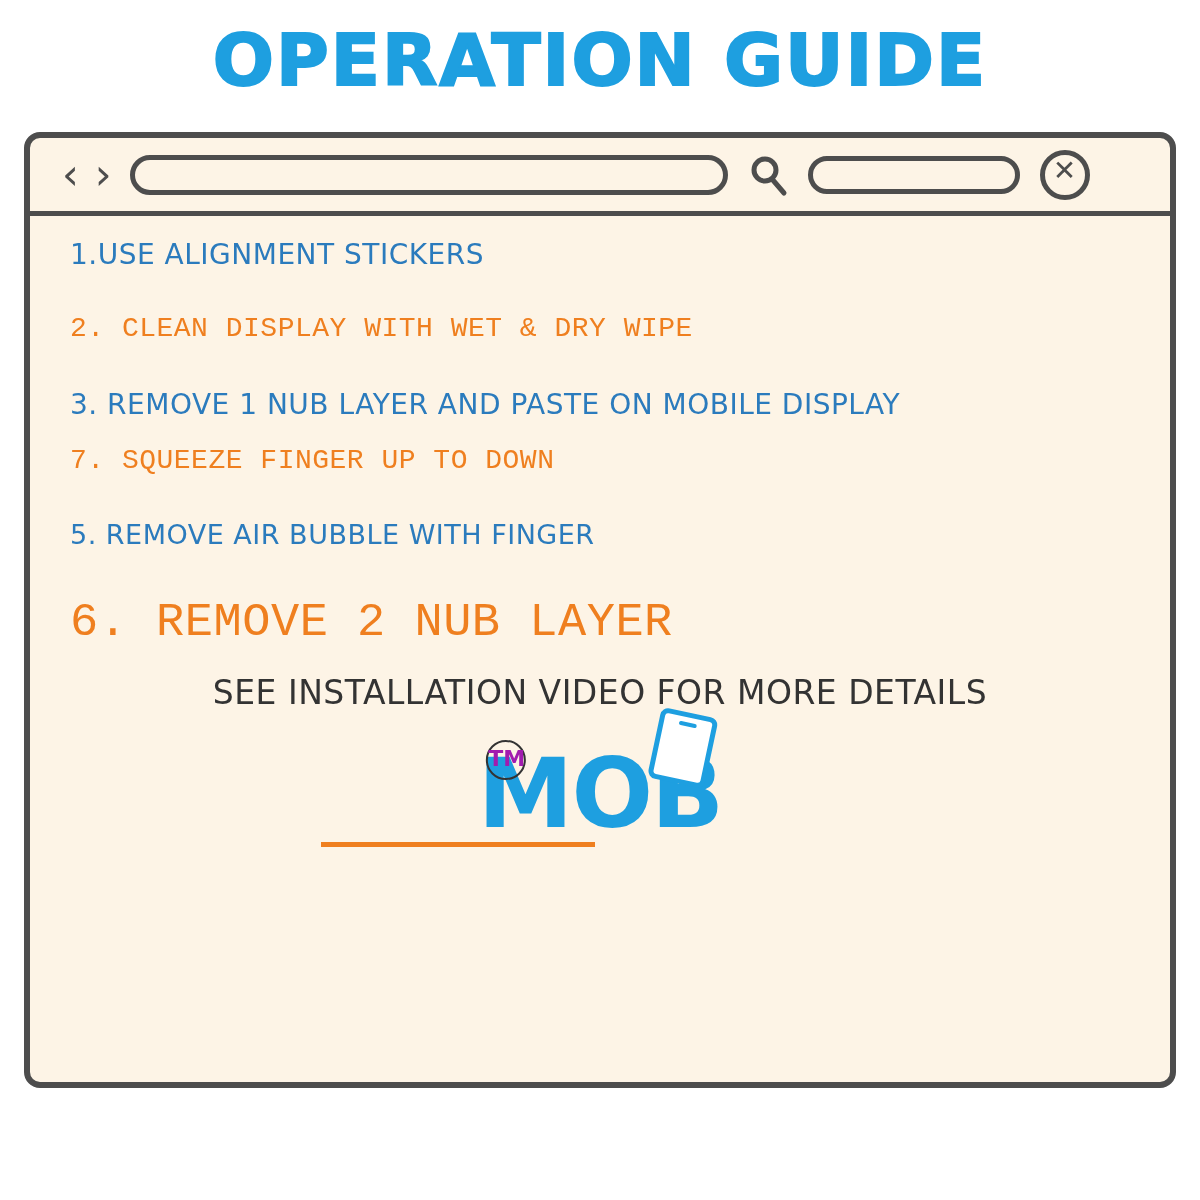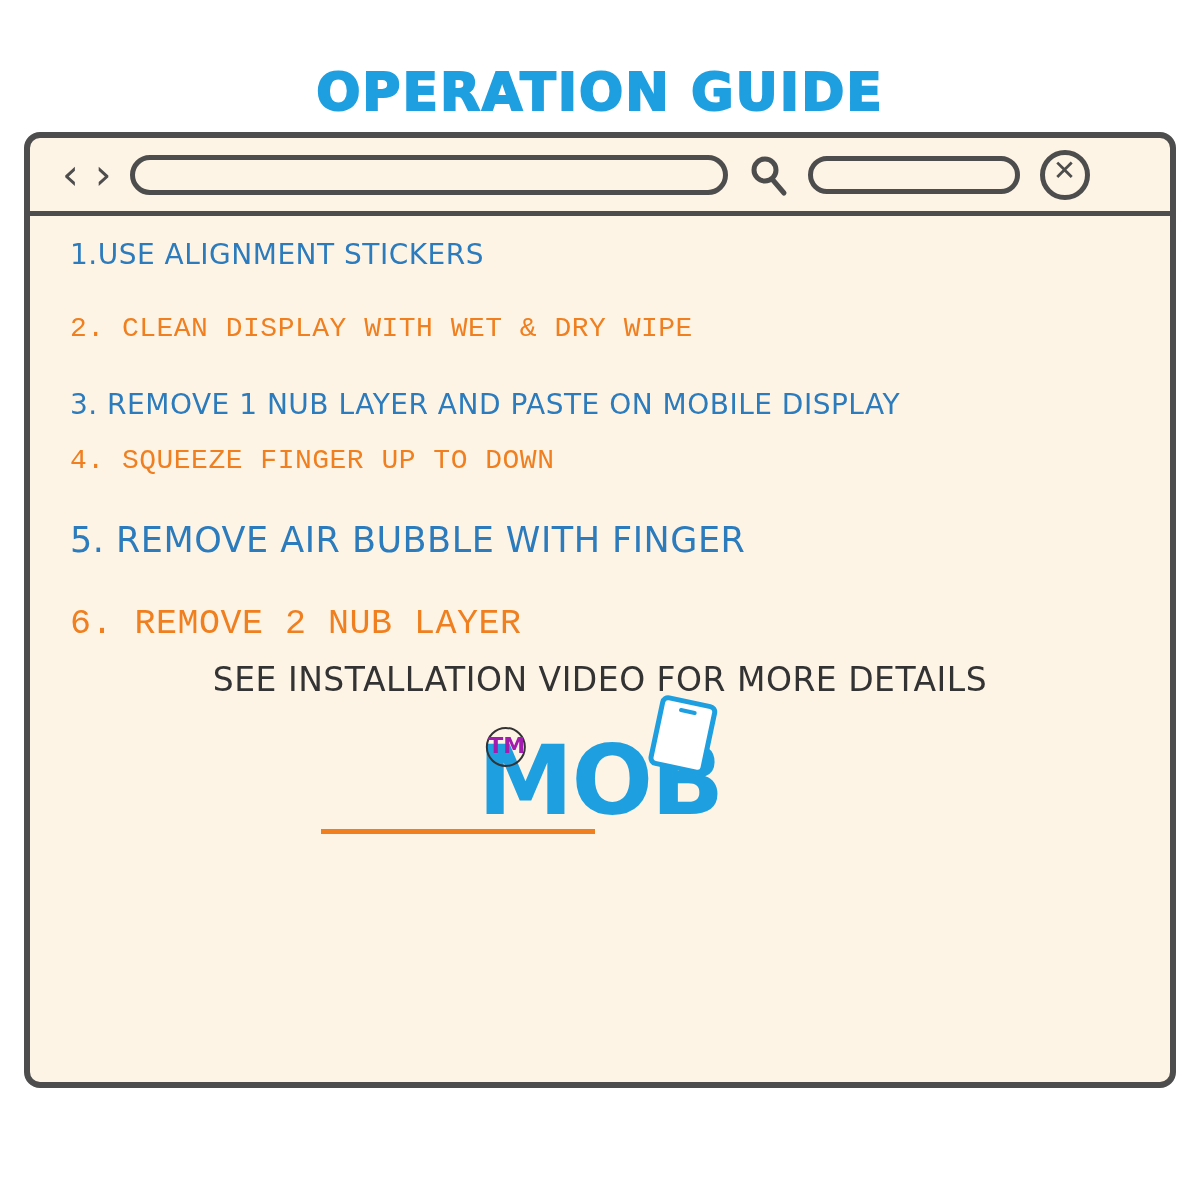--- a/index.html
+++ b/index.html
@@ -15,26 +15,25 @@
     position: relative;
   }
 
   
   .page-title {
     position: absolute;
     top: 18px;
     left: 0;
     width: 1200px;
     text-align: center;
-    font-size: 52px;
+    font-size: 72px;
     font-weight: bold;
     letter-spacing: 2px;
     color: #1e9fe0;
     font-family: "DejaVu Sans", sans-serif;
-    margin-top: 44px;
     -webkit-text-stroke: 2px #1e9fe0;
   }
 
   
   .browser-window {
     position: absolute;
     left: 24px;
     top: 132px;
     width: 1152px;
     height: 956px;
@@ -134,22 +133,22 @@
     padding-left: 150px;
     text-indent: -150px;
   }
   .step.blue  { color: #2b7bbd; }
   .step.orange{ color: #ef7f1f; font-family: Liberation Mono, monospace; }
 
   .step-1 { padding-left: 166px; text-indent: -166px; margin-bottom: 40px;}
   .step-2 { padding-left: 166px; text-indent: -166px; margin-bottom: 42px;}
   .step-3 { padding-left: 166px; text-indent: -166px; margin-bottom: 22px;}
   .step-4 { padding-left: 166px; text-indent: -166px; margin-bottom: 40px;}
-  .step-5 { padding-left: 152px; text-indent: -152px; font-size: 35px; margin-bottom: 42px;}
-  .step-6 { padding-left: 152px; text-indent: -152px; font-size: 35px; margin-bottom: 14px;}
+  .step-5 { padding-left: 152px; text-indent: -152px; font-size: 27px; margin-bottom: 42px;}
+  .step-6 { padding-left: 152px; text-indent: -152px; font-size: 47px; margin-bottom: 22px;}
 
   .footnote {
     text-align: center;
     font-family: "DejaVu Sans", sans-serif;
     font-size: 33px;
     color: #333333;
     letter-spacing: 0.5px;
     margin-top: 4px;
   }
 
@@ -251,21 +250,21 @@
 
     <div class="close-btn">
       <span class="x">✕</span>
     </div>
   </div>
 
   <div class="content">
     <p class="step step-1 blue">1.USE ALIGNMENT STICKERS</p>
     <p class="step step-2 orange">2. CLEAN DISPLAY WITH WET &amp; DRY WIPE</p>
     <p class="step step-3 blue">3. REMOVE 1 NUB LAYER AND PASTE ON MOBILE DISPLAY</p>
-    <p class="step step-4 orange">4. SQUEEZE FINGER UP TO DOWN</p>
+    <p class="step step-4 orange">7. SQUEEZE FINGER UP TO DOWN</p>
     <p class="step step-5 blue">5. REMOVE AIR BUBBLE WITH FINGER</p>
     <p class="step step-6 orange">6. REMOVE 2 NUB LAYER</p>
 
     <div class="footnote">SEE INSTALLATION VIDEO FOR MORE DETAILS</div>
 
     <div class="logo">
       <div class="logo-inner">
         <span class="logo-text logo-mob">MOB</span>
         <span class="phone-glyph"></span>
         <span class="logo-tm">TM</span>

